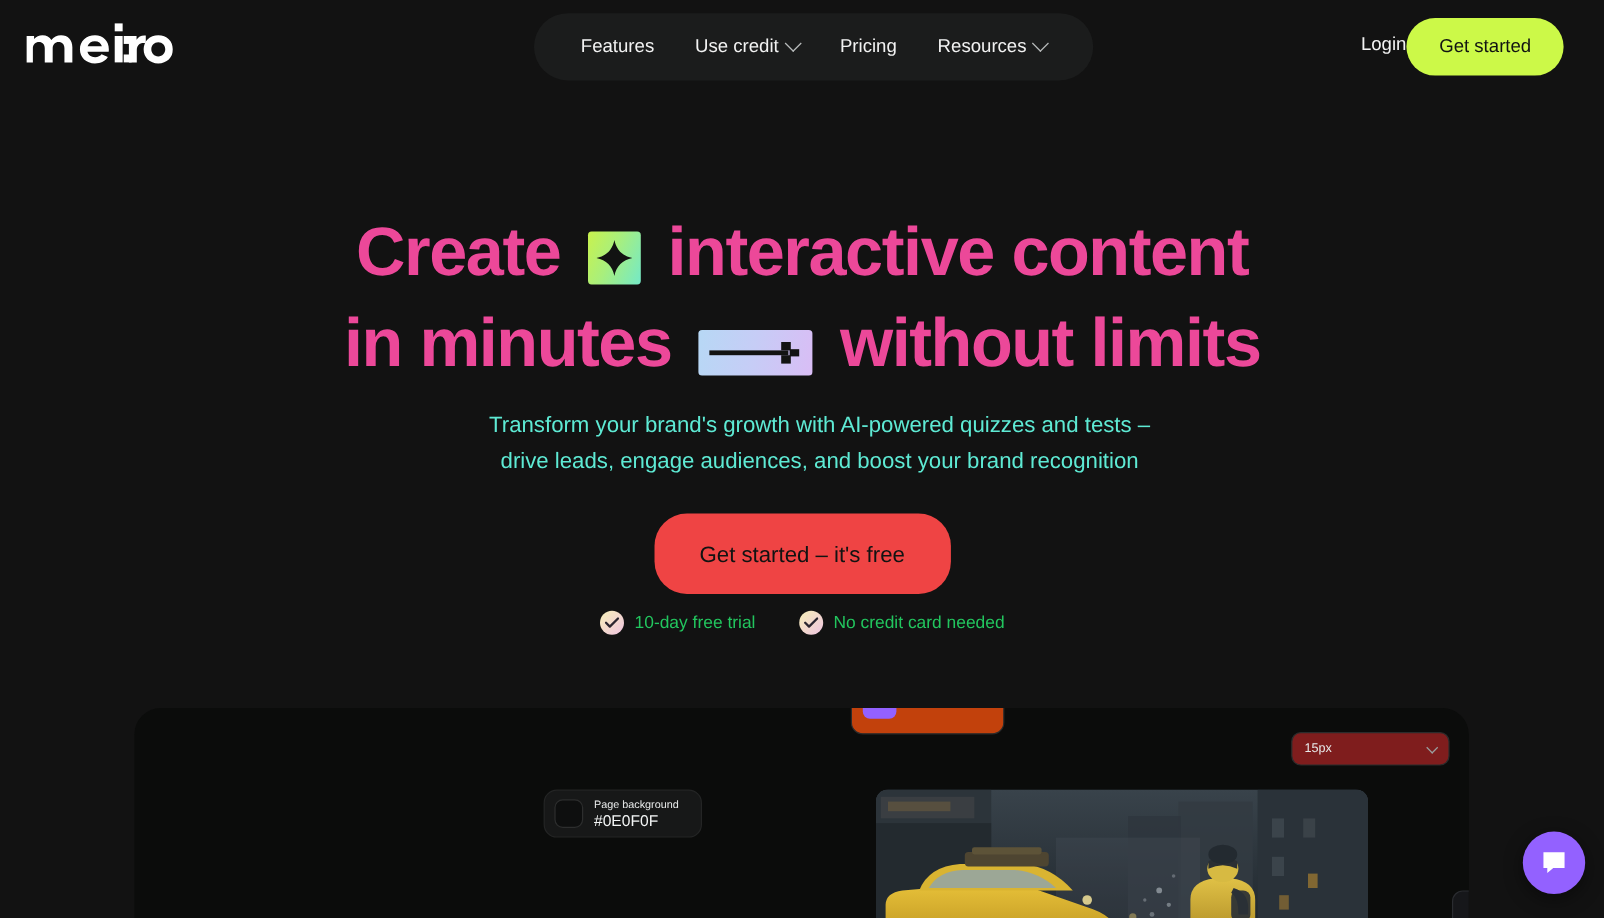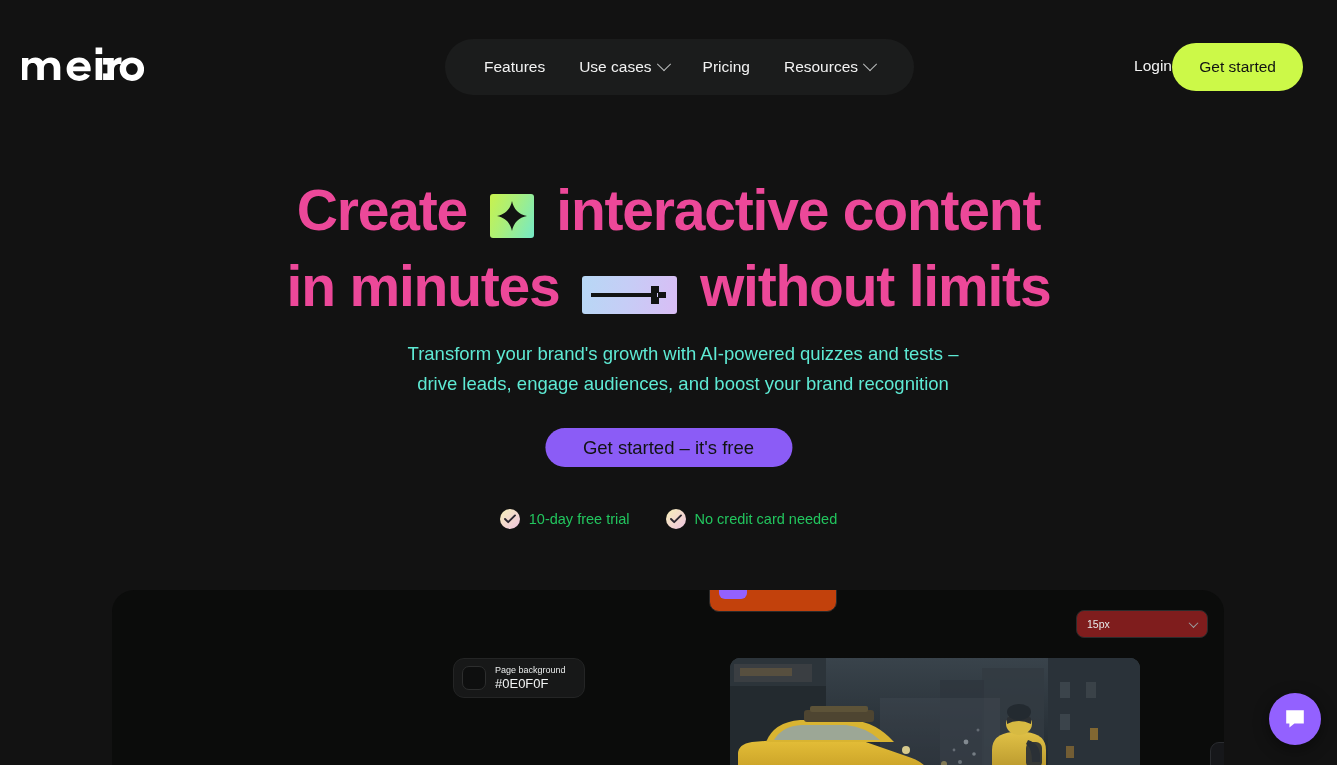--- a/index.html
+++ b/index.html
@@ -8,21 +8,21 @@
     background:#121212;
     font-family:"Liberation Sans", sans-serif;
     overflow:hidden;
     -webkit-font-smoothing:antialiased;
   }
   .page { position:relative; width:1337px; height:765px; background:#121212; }
 
   
   .header {
     position:absolute; top:0; left:0; width:1327px; height:78px;
-    display:flex; align-items:center;margin-top:28px;
+    display:flex; align-items:center;
   }
   .logo {
     position:absolute; left:22px; top:18px;
     width:122px; height:42px;
   }
   .logo svg { display:block; }
 
   .nav-pill {
     position:absolute; left:445px; top:11px;
     height:56px; background:#1b1c1c;
@@ -82,22 +82,22 @@
 
   .subhead {
     position:absolute; top:339px; left:0; width:1337px;
     text-align:center;
     color:#5eead4; font-size:18.5px; font-weight:400; line-height:30px;padding-left:29px;
   }
   .subhead span { display:block; }
 
   .cta-btn {
     position:absolute; top:428px; left:50%; transform:translateX(-50%);
-    height:39px; padding:0 38px;
-    background:#8b5cf6; color:#111312;
+    height:67px; padding:0 38px;
+    background:#ef4444; color:#111312;
     border:none; border-radius:27px;
     font-family:"Liberation Sans", sans-serif;
     font-size:18.5px; font-weight:500; cursor:pointer;
     white-space:nowrap;
   }
 
   .trust-row {
     position:absolute; top:509px; left:0; width:1337px;
     display:flex; justify-content:center; align-items:center; gap:36px;
   }
@@ -214,21 +214,21 @@
           <path d="M109.9 11.4 c7.1 0 12.2 5 12.2 11.7 0 6.8-5.1 11.8-12.2 11.8 -7.1 0-12.2-5-12.2-11.8 0-6.7 5.1-11.7 12.2-11.7 Z m0 17.6 c3.4 0 5.8-2.5 5.8-5.9 0-3.3-2.4-5.8-5.8-5.8 -3.4 0-5.8 2.5-5.8 5.8 0 3.4 2.4 5.9 5.8 5.9 Z"></path>
         </g>
       </svg>
     </div>
 
     <nav class="nav-pill">
       <div class="nav-item">
         <span>Features</span>
       </div>
       <div class="nav-item">
-        <span>Use cases</span>
+        <span>Use credit</span>
         <i class="chev"></i>
       </div>
       <div class="nav-item">
         <span>Pricing</span>
       </div>
       <div class="nav-item">
         <span>Resources</span>
         <i class="chev"></i>
       </div>
     </nav>

